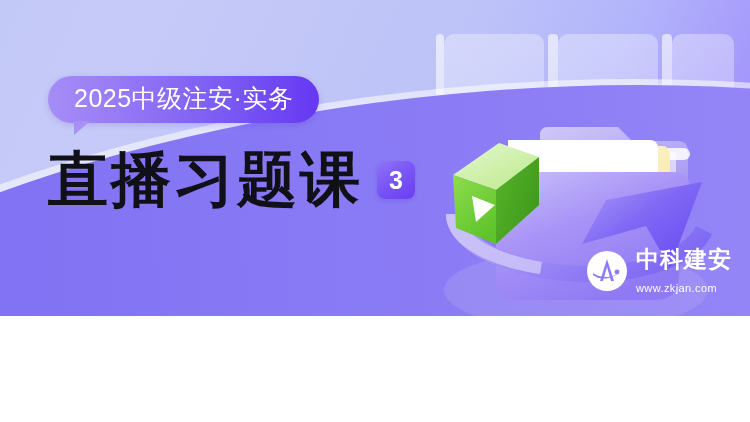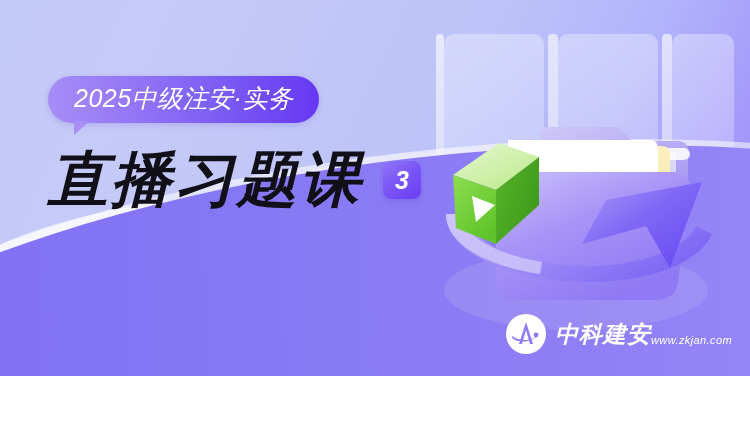--- a/index.html
+++ b/index.html
@@ -3,32 +3,31 @@
 <meta charset="utf-8">
 <style>
   html, body {
     margin: 0;
     padding: 0;
     background: #ffffff;
   }
   #banner {
     position: relative;
     width: 750px;
-    height: 376px;
+    height: 316px;
     overflow: hidden;
     font-family: "Liberation Sans", "DejaVu Sans", sans-serif;
     background: linear-gradient(115deg,
         #c3c9f7 0%,
         #c6caf8 18%,
         #c1c6f8 38%,
         #bdc2f8 55%,
         #b2b4fb 72%,
         #a08ffb 92%,
         #9a85fb 100%);
-    font-style: italic;
   }
 
   
   .bg-layer { position: absolute; inset: 0; overflow: hidden; }
 
   
   .panel {
     position: absolute;
     background: linear-gradient(180deg, rgba(255,255,255,0.34), rgba(255,255,255,0.10));
     border-radius: 10px 10px 0 0;
@@ -111,21 +110,21 @@
     left: 48px;
     top: 146px;
     color: #111018;
     font-family: "DejaVu Serif", "Liberation Serif", serif;
     font-weight: bold;
     font-size: 60px;
     line-height: 1.12;
     letter-spacing: 3px;
   }
   .hl-line { position: relative; display: block; white-space: nowrap; }
-  .hl-line-2 { display: flex; align-items: center; gap: 20px; }
+  .hl-line-2 { display: flex; align-items: center; gap: 14px; }
   .highlight-bar {
     position: absolute;
     left: 2px;
     top: 72px;
     width: 152px;
     height: 16px;
     background: #c9f26d;
     transform: skewX(-8deg);
     z-index: -1;
   }
@@ -157,21 +156,21 @@
     align-items: center;
     gap: 9px;
   }
   .logo-mark {
     width: 40px; height: 40px;
     border-radius: 50%;
     background: #ffffff;
     display: flex; align-items: center; justify-content: center;
     flex: 0 0 auto;
   }
-  .logo-text { display: flex; flex-direction: row; line-height: 1; }
+  .logo-text { display: flex; flex-direction: column; line-height: 1; }
   .logo-cn {
     color: #ffffff;
     font-size: 23px;
     font-weight: bold;
     letter-spacing: 1px;
   }
   .logo-url {
     color: #ffffff;
     font-size: 11px;
     letter-spacing: 0.4px;

